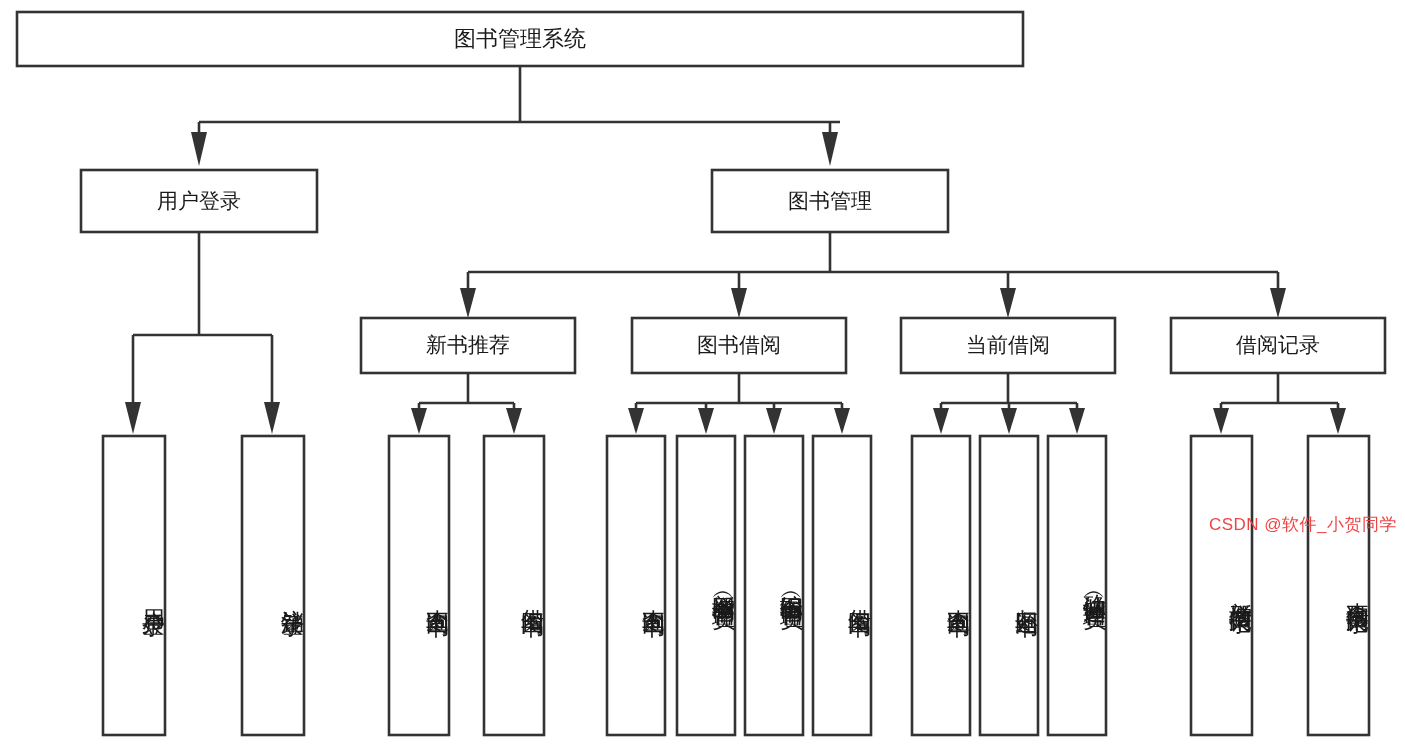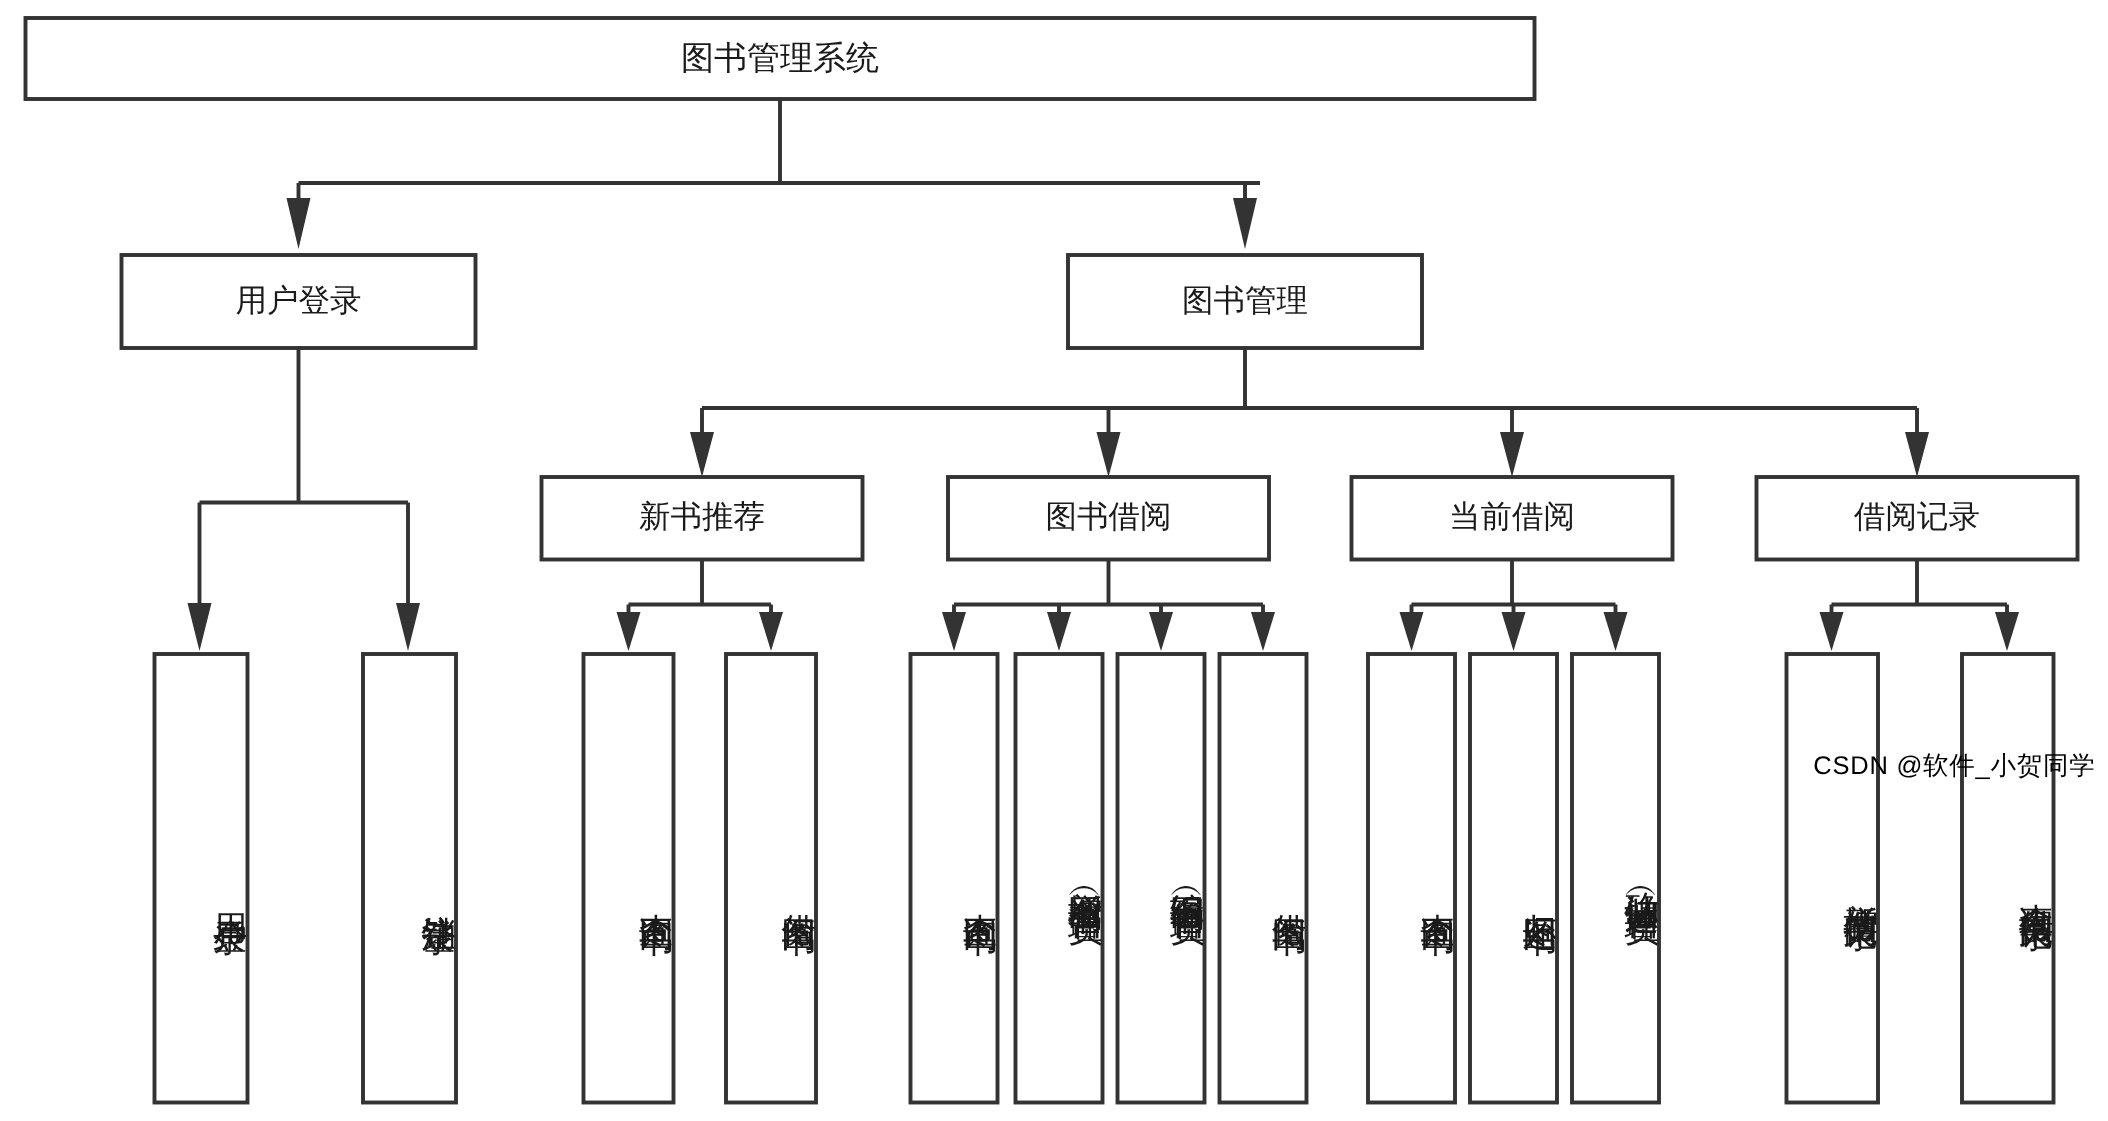--- a/index.html
+++ b/index.html
@@ -67,24 +67,24 @@
     letter-spacing: 2px;
     display: flex;
     align-items: flex-start;
     justify-content: center;
     white-space: nowrap;
     pointer-events: none;
   }
   .watermark {
     position: absolute;
     right: 8px;
-    bottom: 20px;
+    bottom: 6px;
     font-family: "Liberation Sans", "DejaVu Sans", sans-serif;
     font-size: 17px;
-    color: #000000;
+    color: #ef4444;
     white-space: nowrap;
     letter-spacing: 0.5px;
   }
 </style>
 </head>
 <body>
 
 <div id="diagram-root">
 
   <svg class="flow" viewBox="0 0 1405 747">

